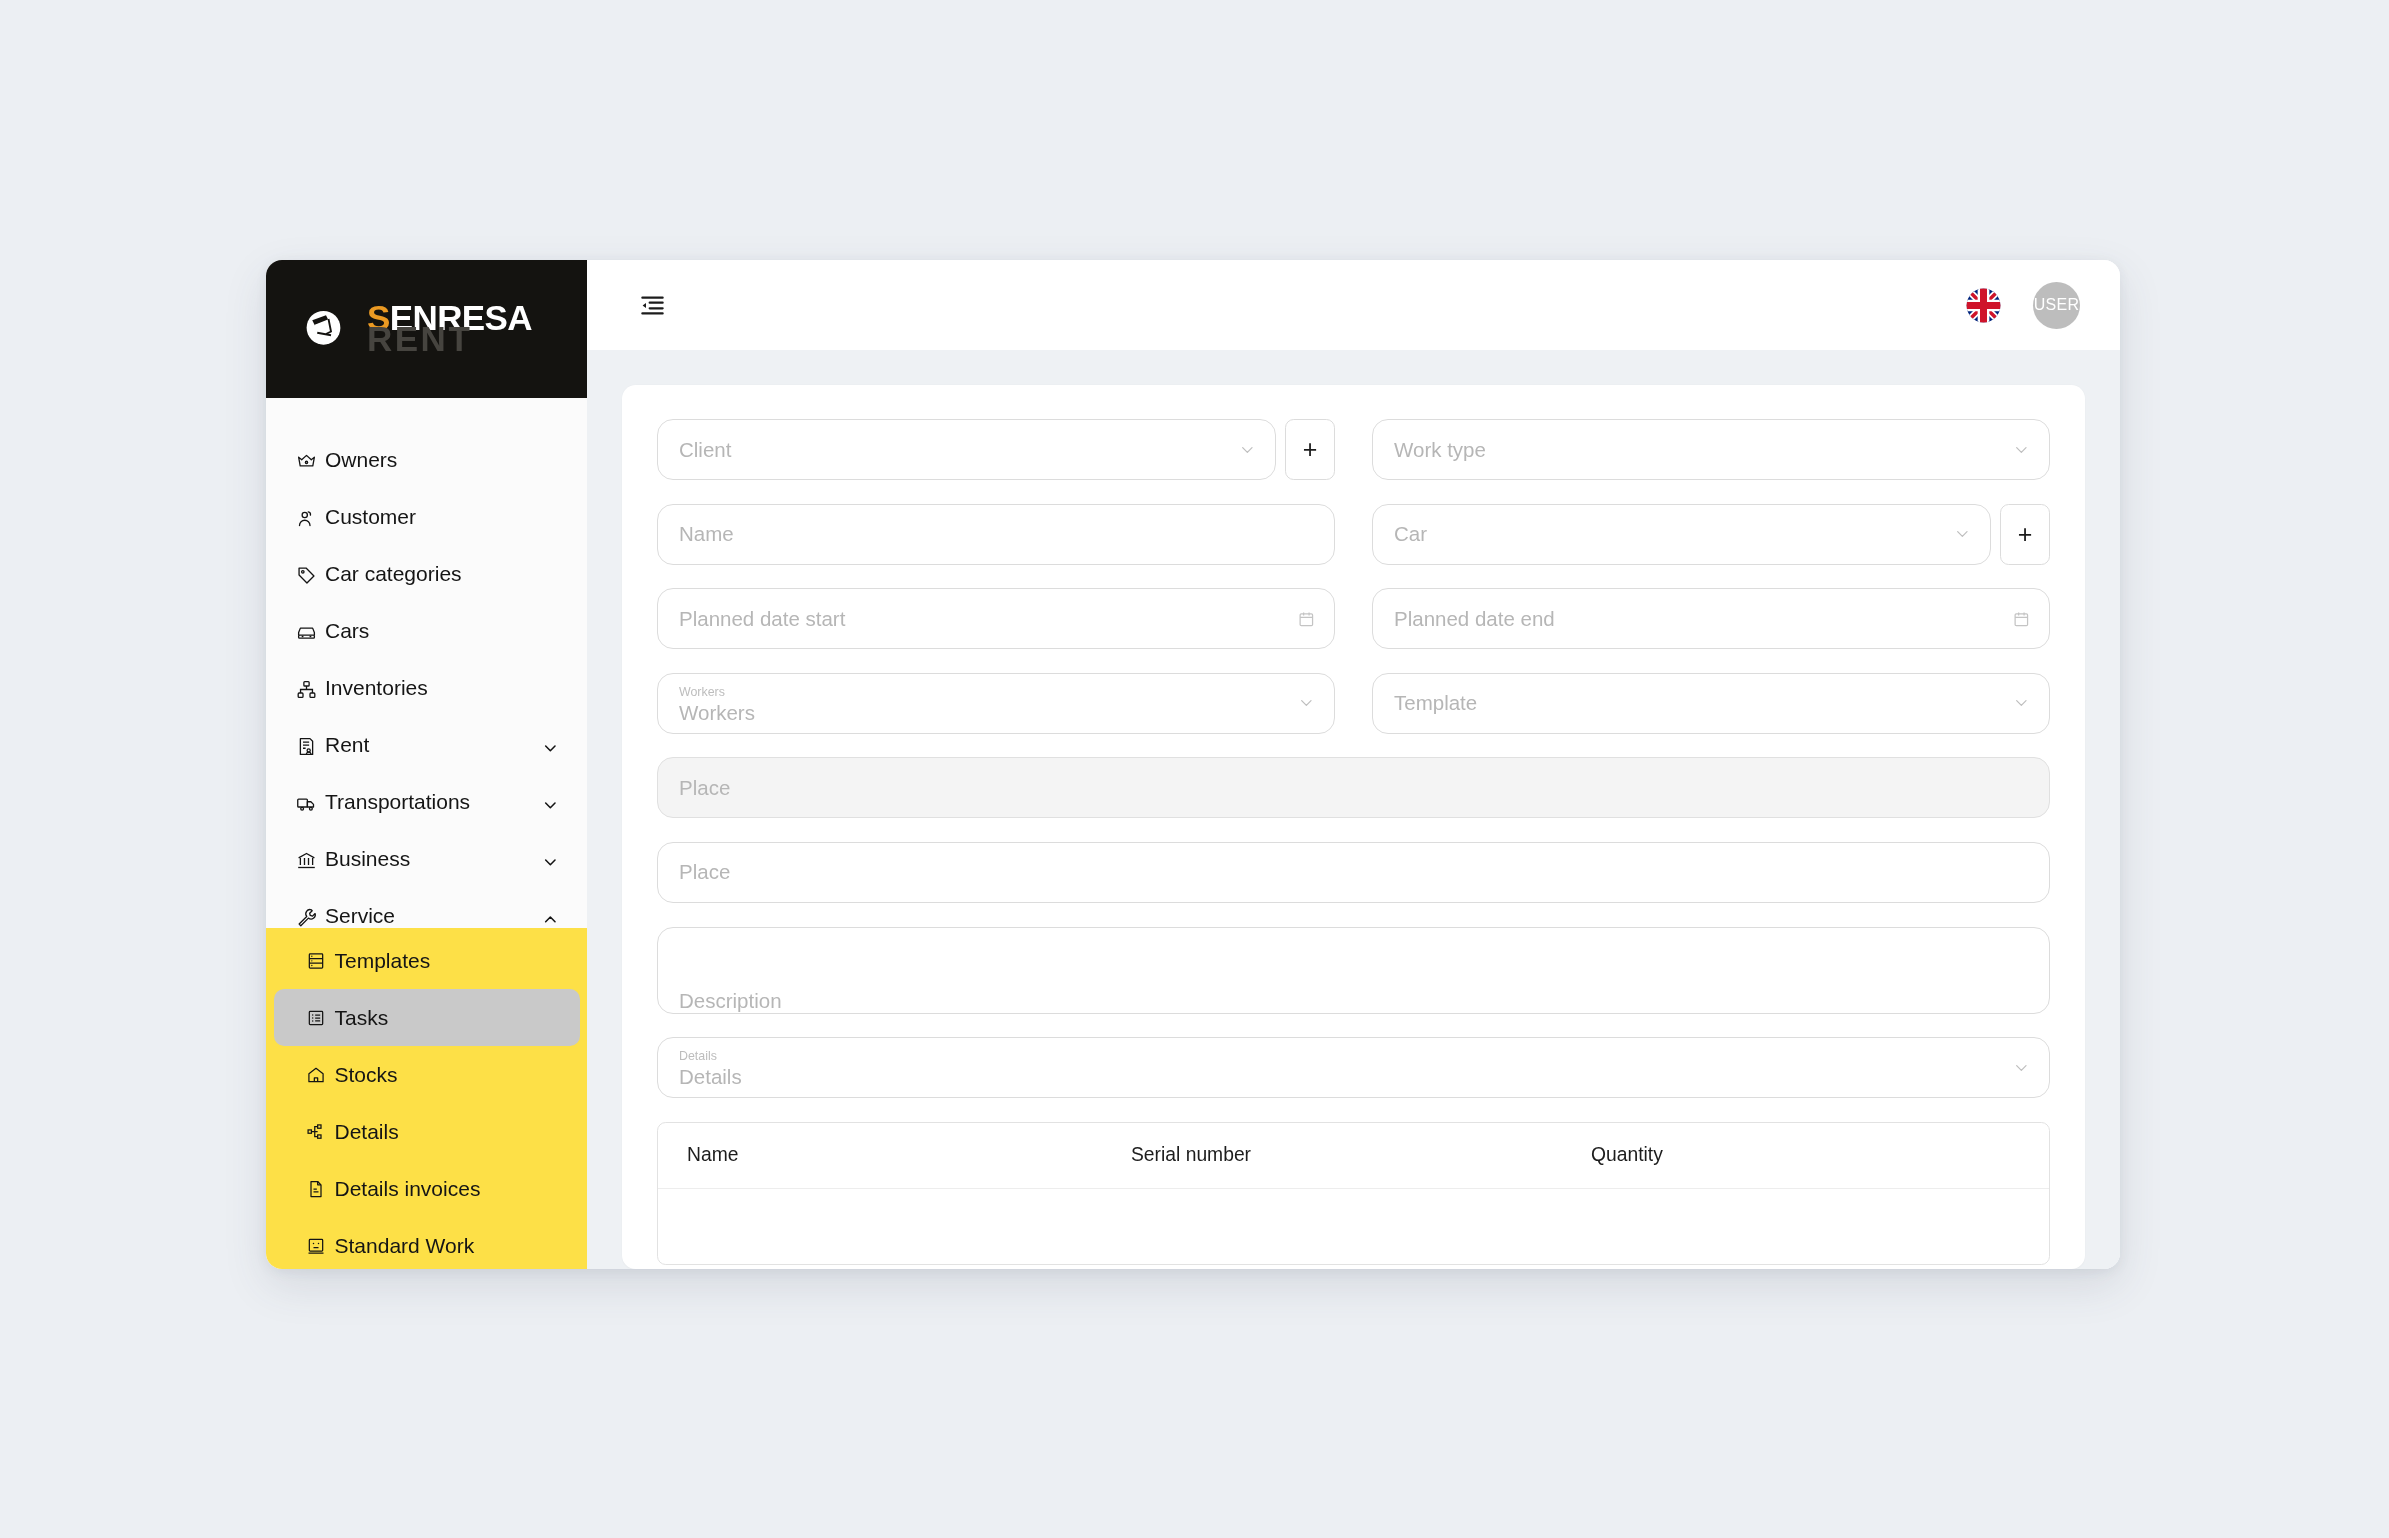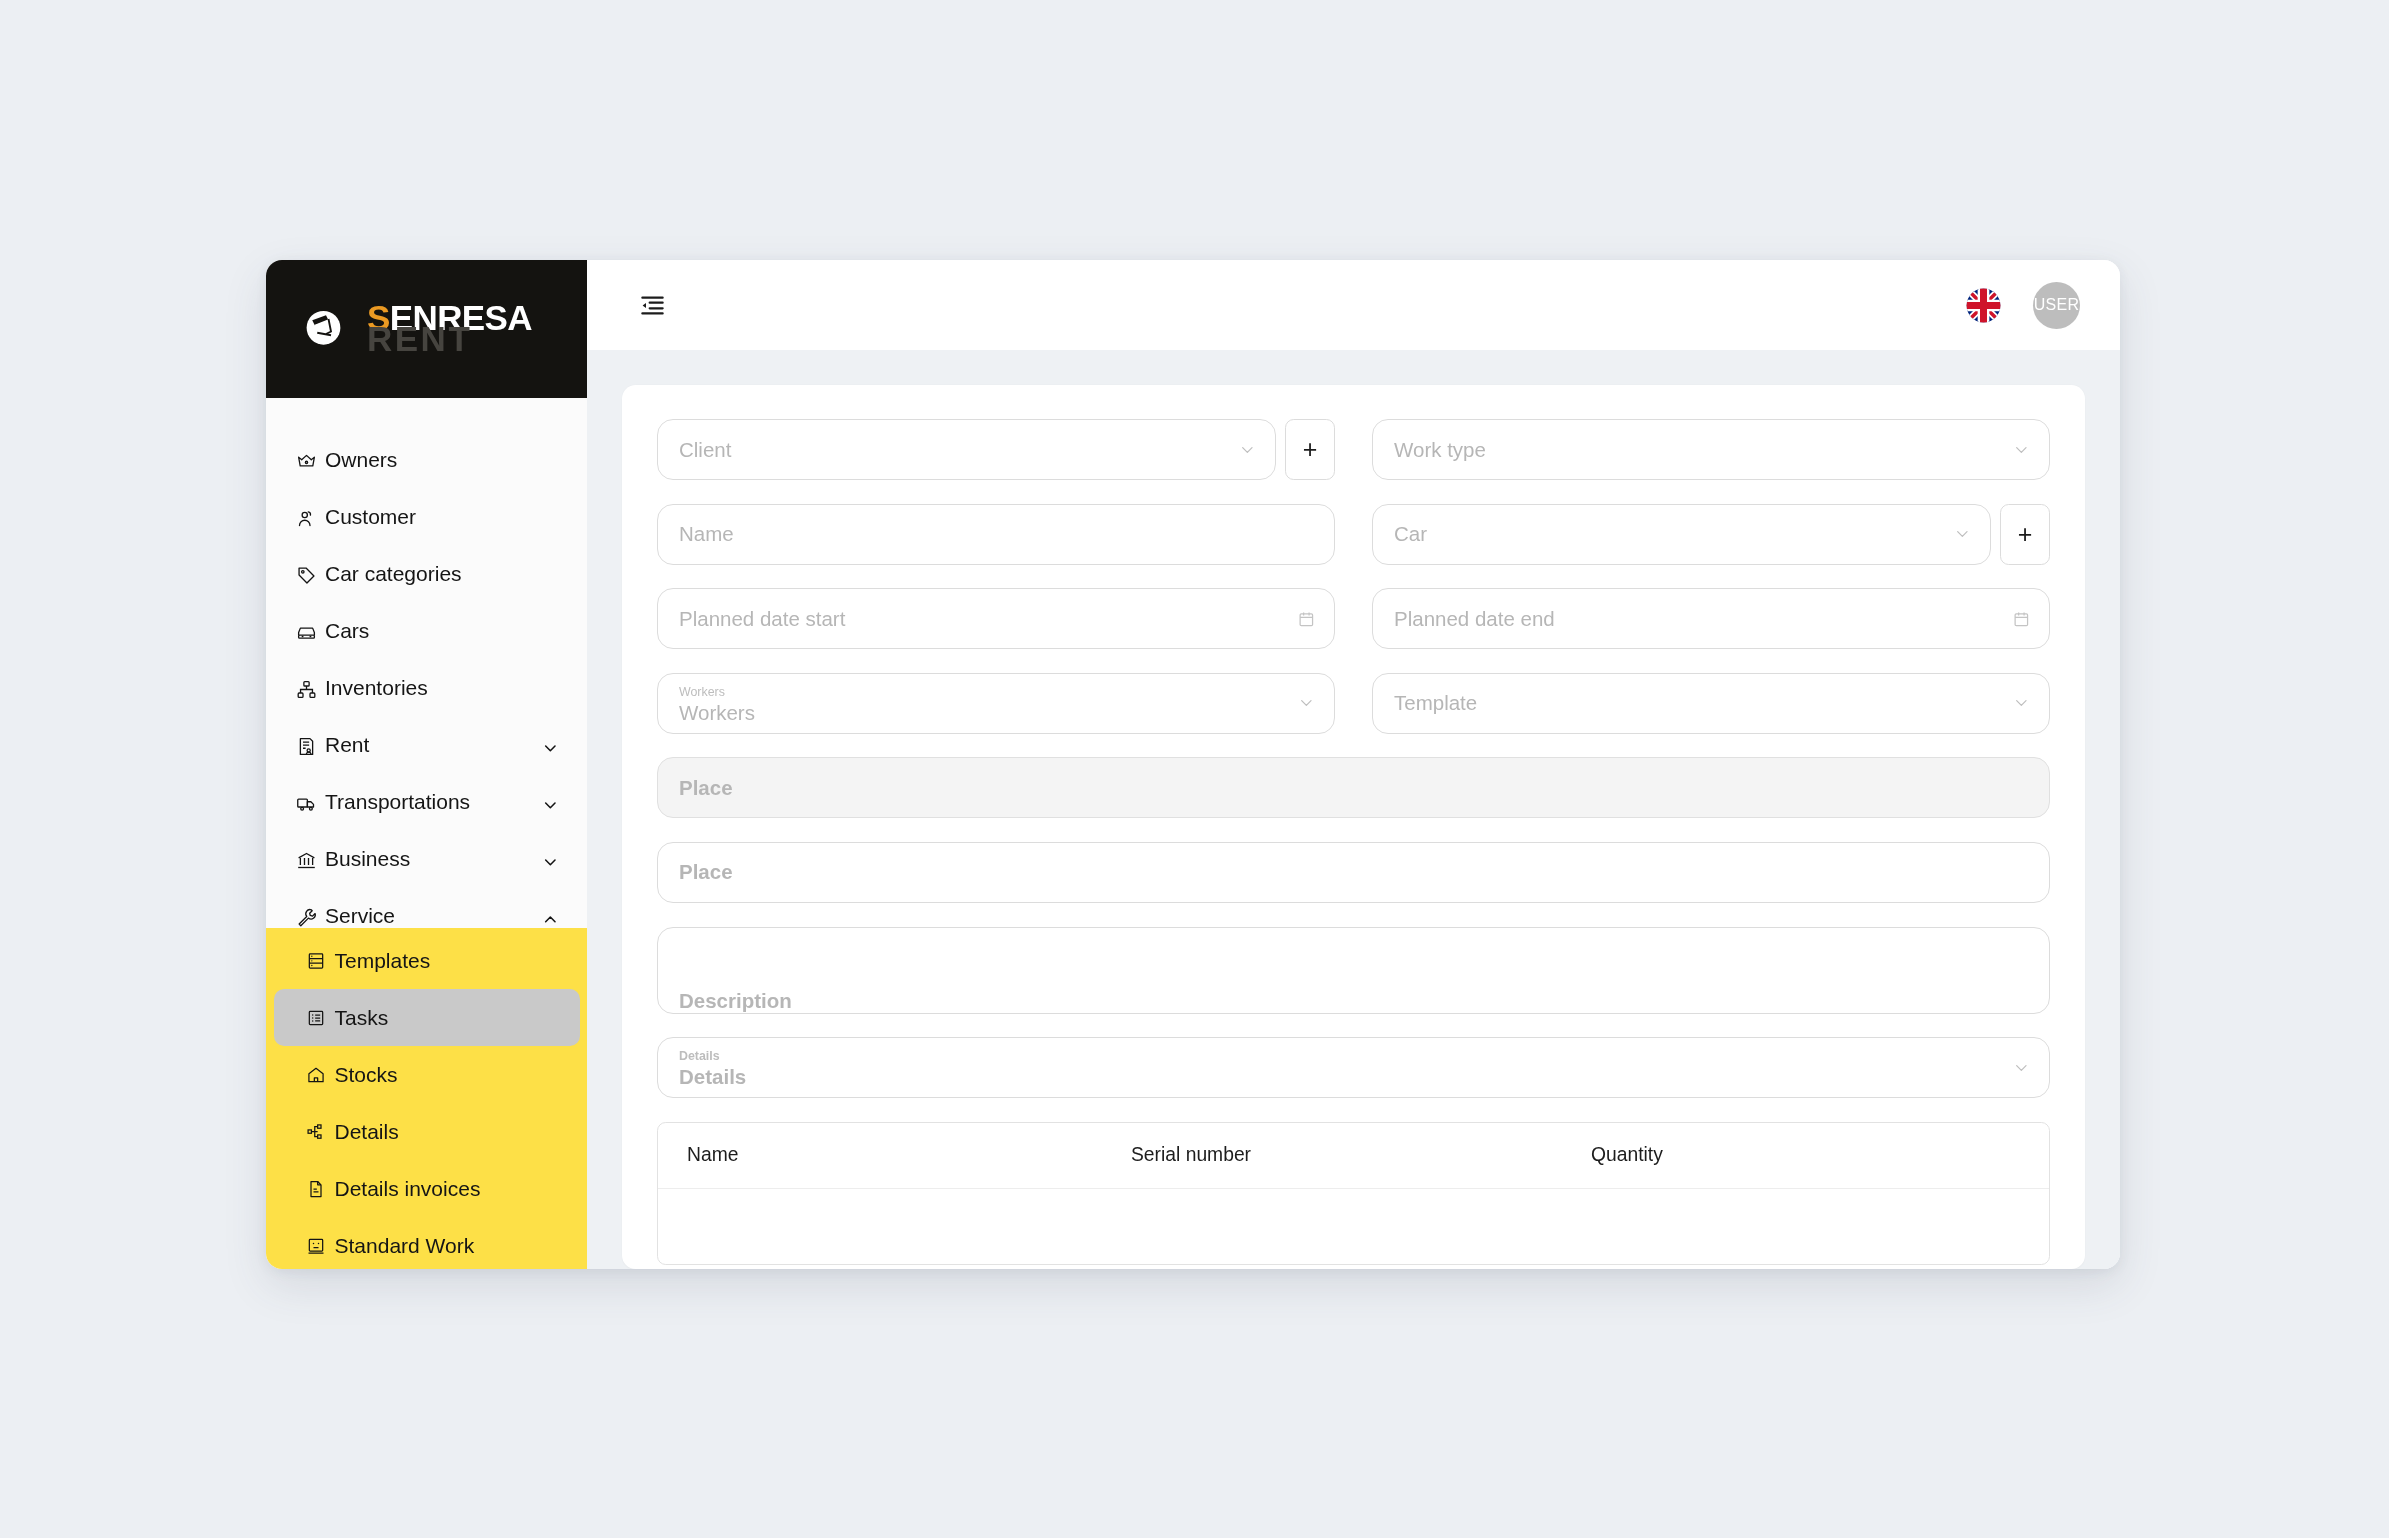--- a/index.html
+++ b/index.html
@@ -148,21 +148,21 @@
   .addbtn {
     width: 50px; flex: 0 0 50px; height: 61px;
     border: 0.6px solid #dcdcdc; border-radius: 8.7px;
     background: #fff; cursor: pointer;
     display: flex; align-items: center; justify-content: center;
     font-size: 25px; color: #1b1b1b; line-height: 1;
     font-weight: 400;
   }
 
   .field.wide { width: 100%; }
-  .row-full { margin-bottom: 23.6px; font-weight: bold; }
+  .row-full { margin-bottom: 23.6px; }
 
   .textarea-field {
     height: 87px; align-items: flex-end; 
   }
 
   
   #details-table {
     border: 0.6px solid #e2e2e2;
     border-radius: 8.7px;
     background: #fff;

